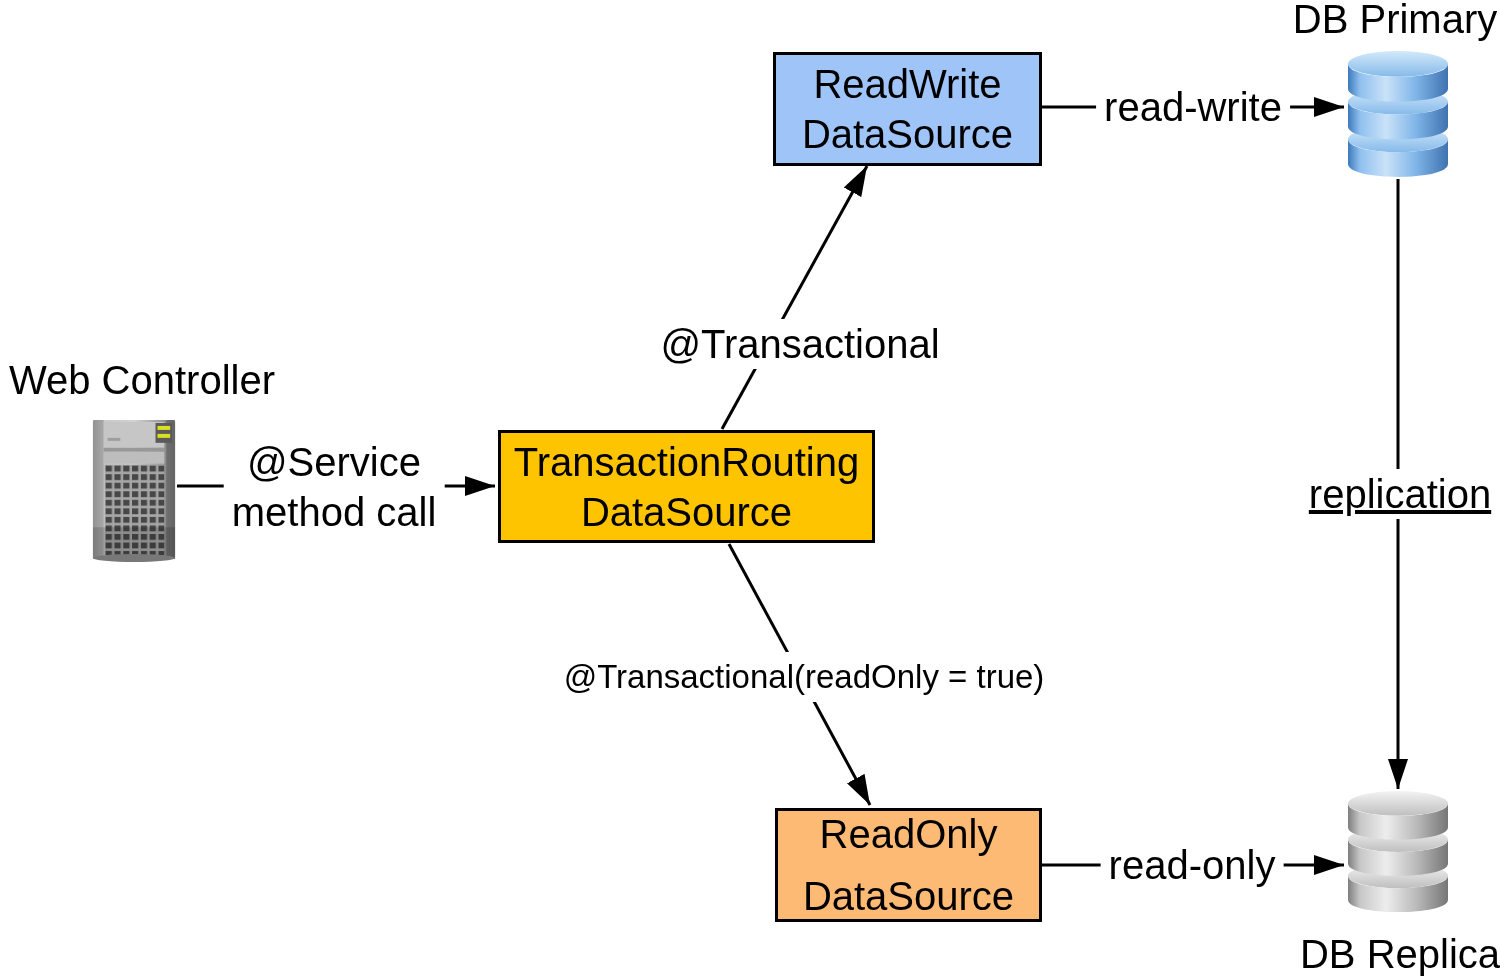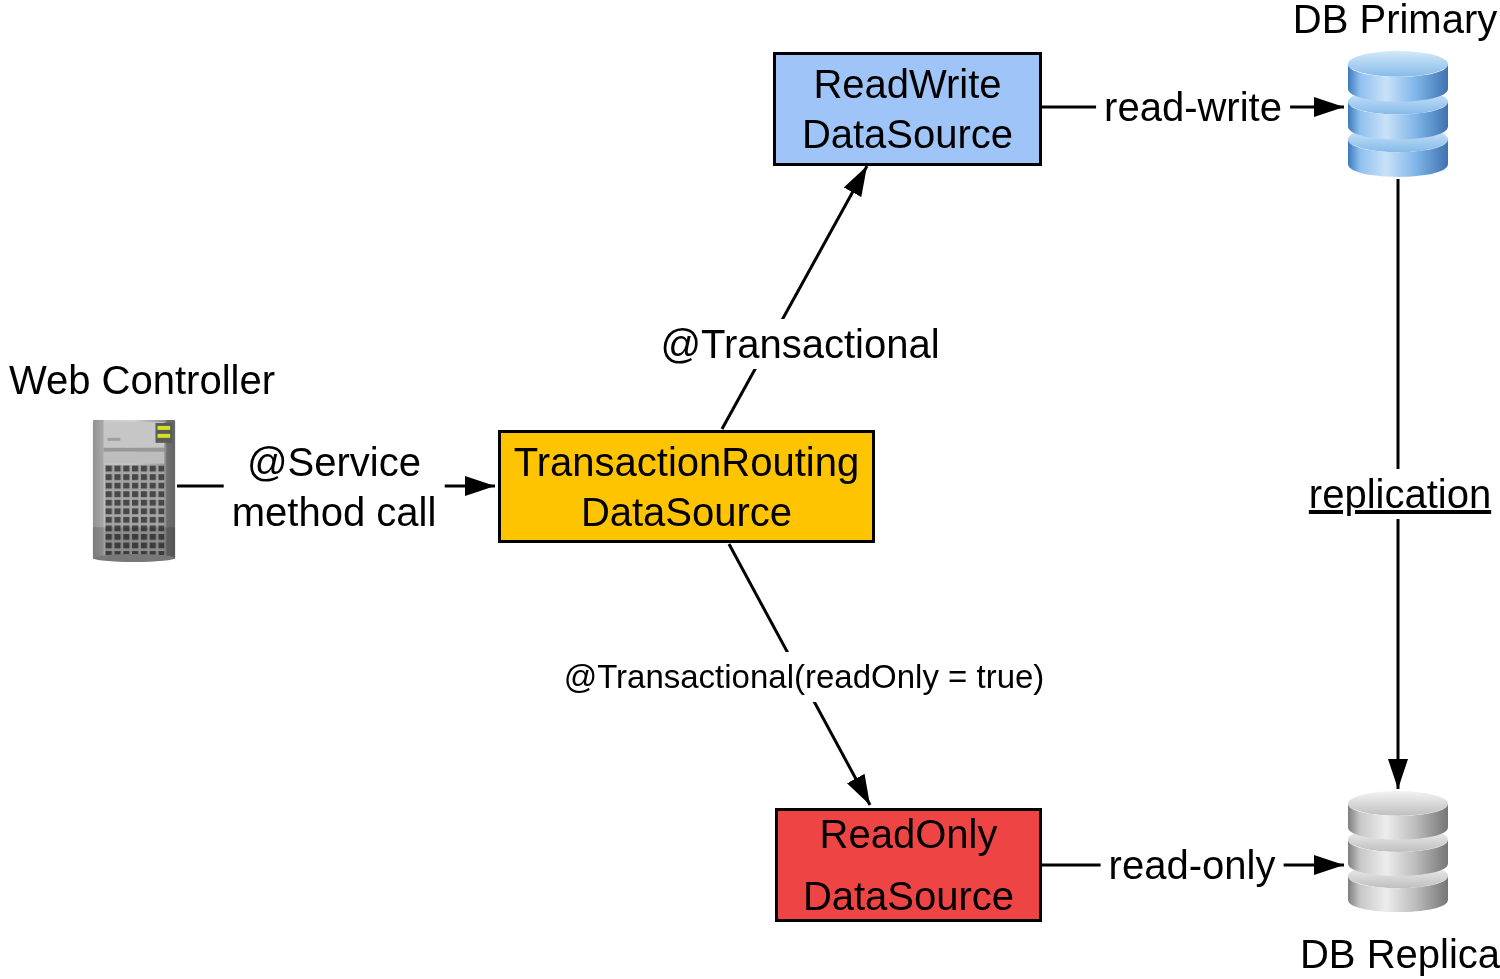--- a/index.html
+++ b/index.html
@@ -8,21 +8,21 @@
     font-family:"Liberation Sans",sans-serif;color:#000;overflow:hidden;
   }
   .wires{position:absolute;left:0;top:0;width:1500px;height:979px;}
   .box{
     position:absolute;box-sizing:border-box;border:3px solid #000;
     display:flex;flex-direction:column;align-items:center;justify-content:center;
     text-align:center;font-size:40px;line-height:50px;white-space:nowrap;
   }
   .box-blue{background:#9FC5F8;}
   .box-gold{background:#FFC400;}
-  .box-gray{background:#ef4444;gap:12px;}
+  .box-gray{background:#fdba74;gap:12px;}
   .lbl{
     position:absolute;transform:translate(-50%,-50%);
     font-size:40px;line-height:50px;text-align:center;white-space:nowrap;
   }
   .edge-lbl{background:#ffffff;padding:0 8px;}
   .lbl-small{font-size:33px;}
   .icon{position:absolute;}
 </style>
 </head>
 <body>

